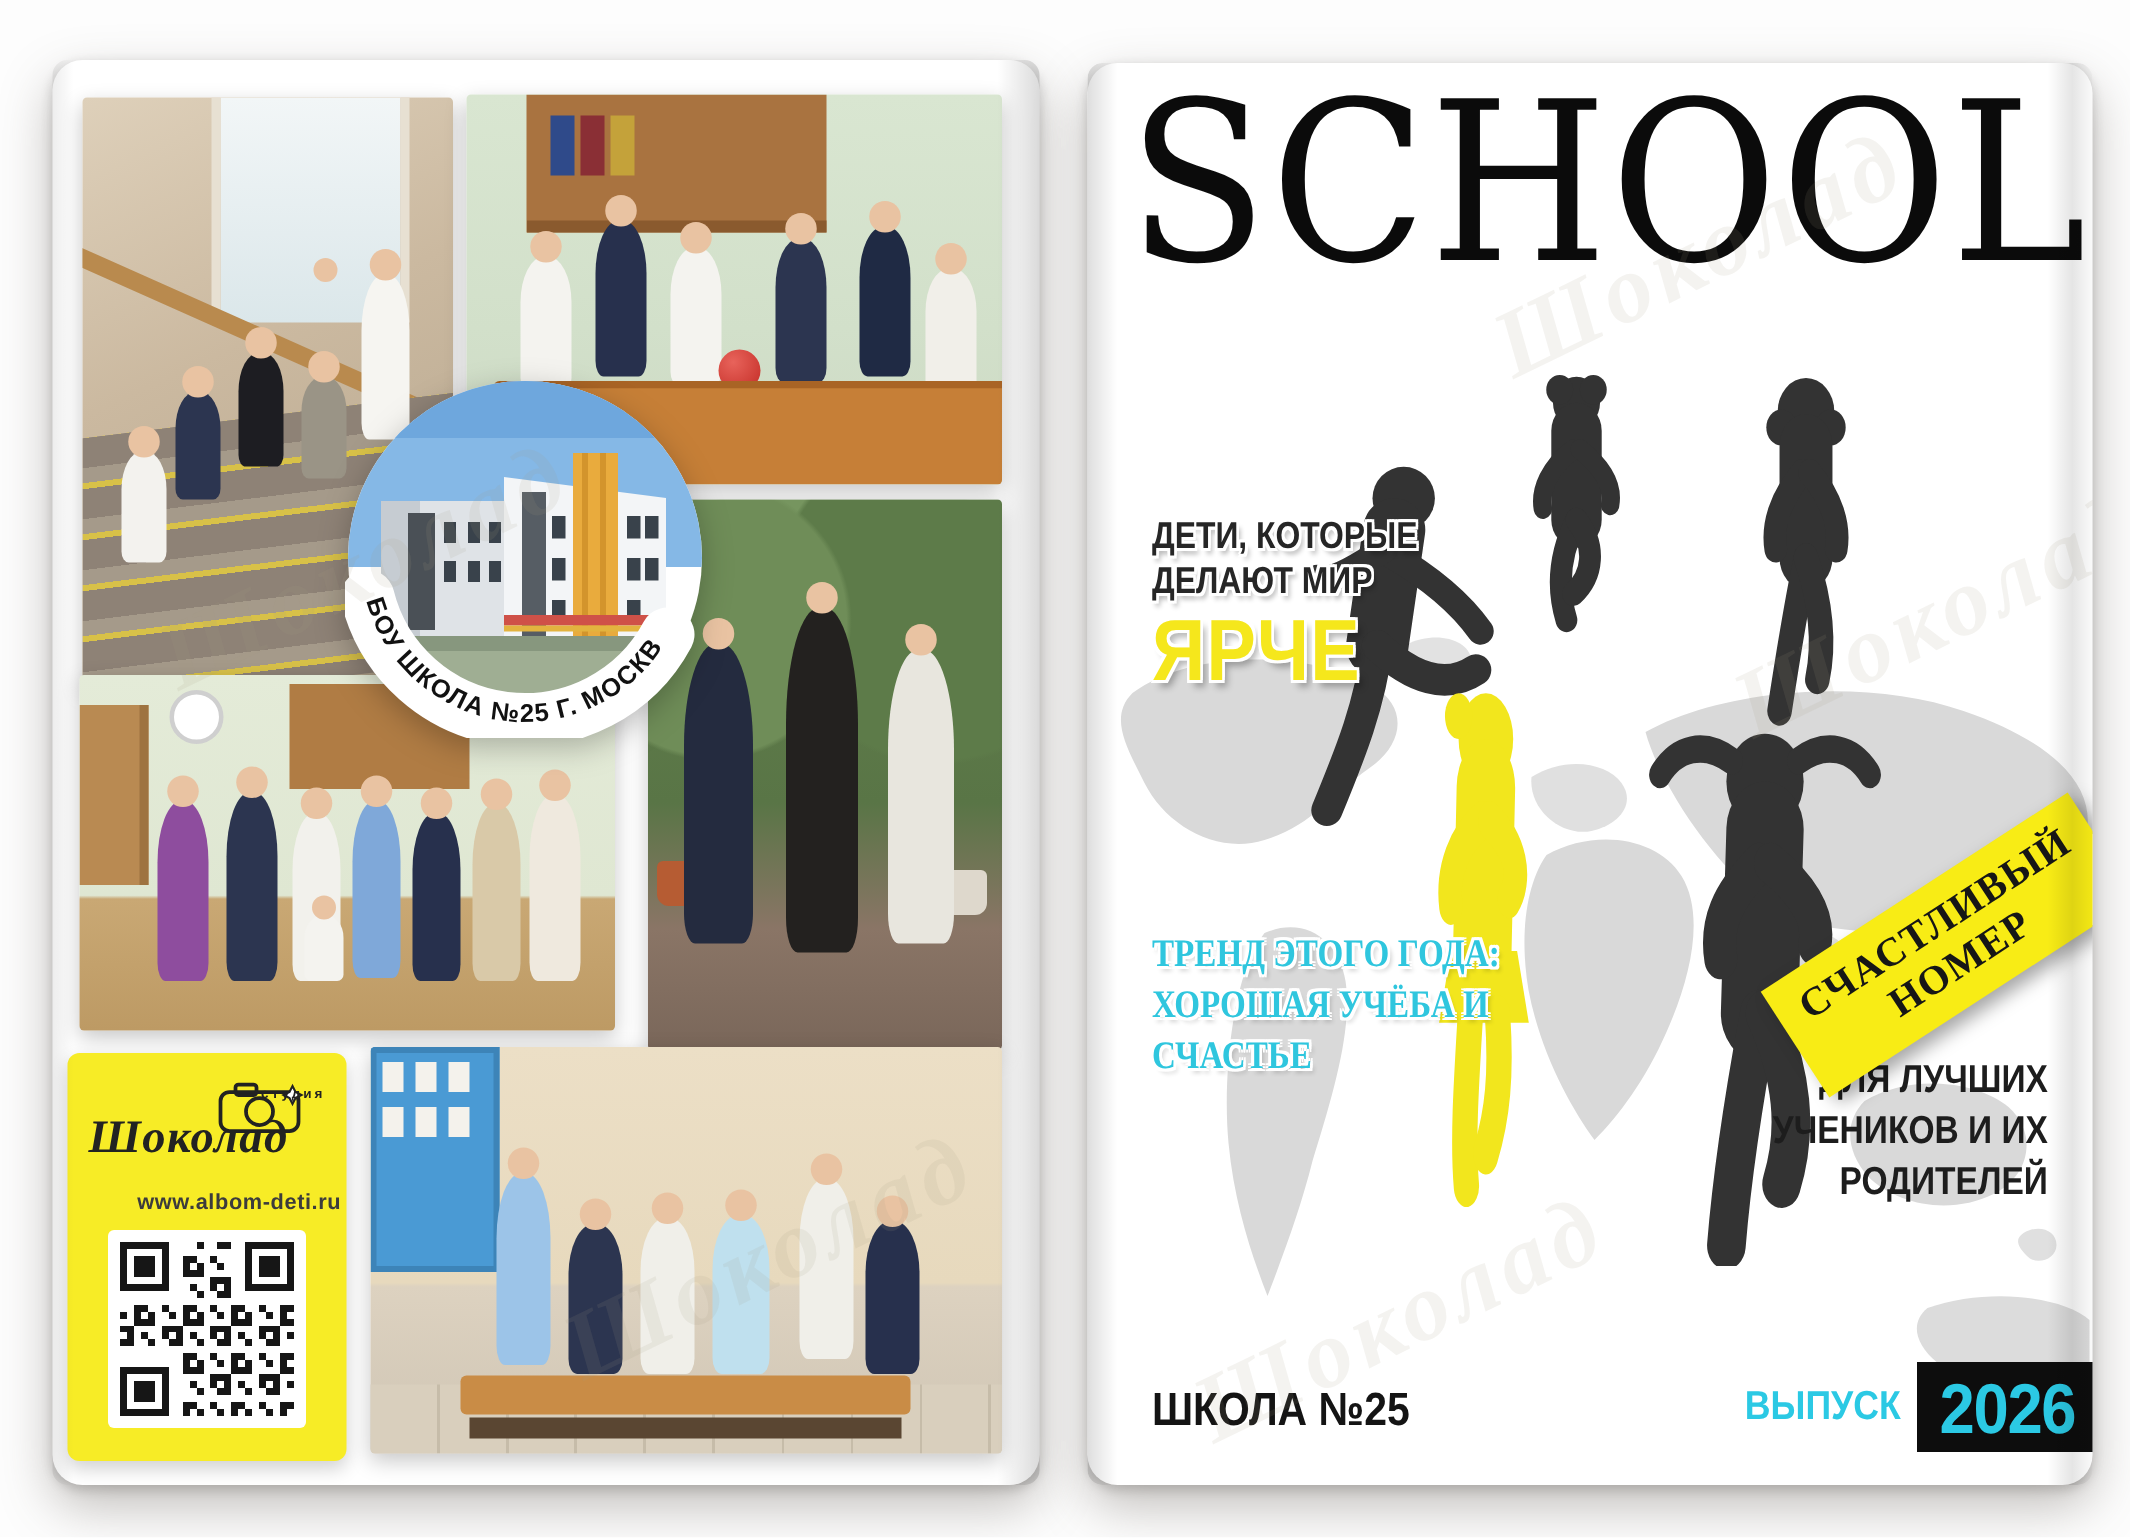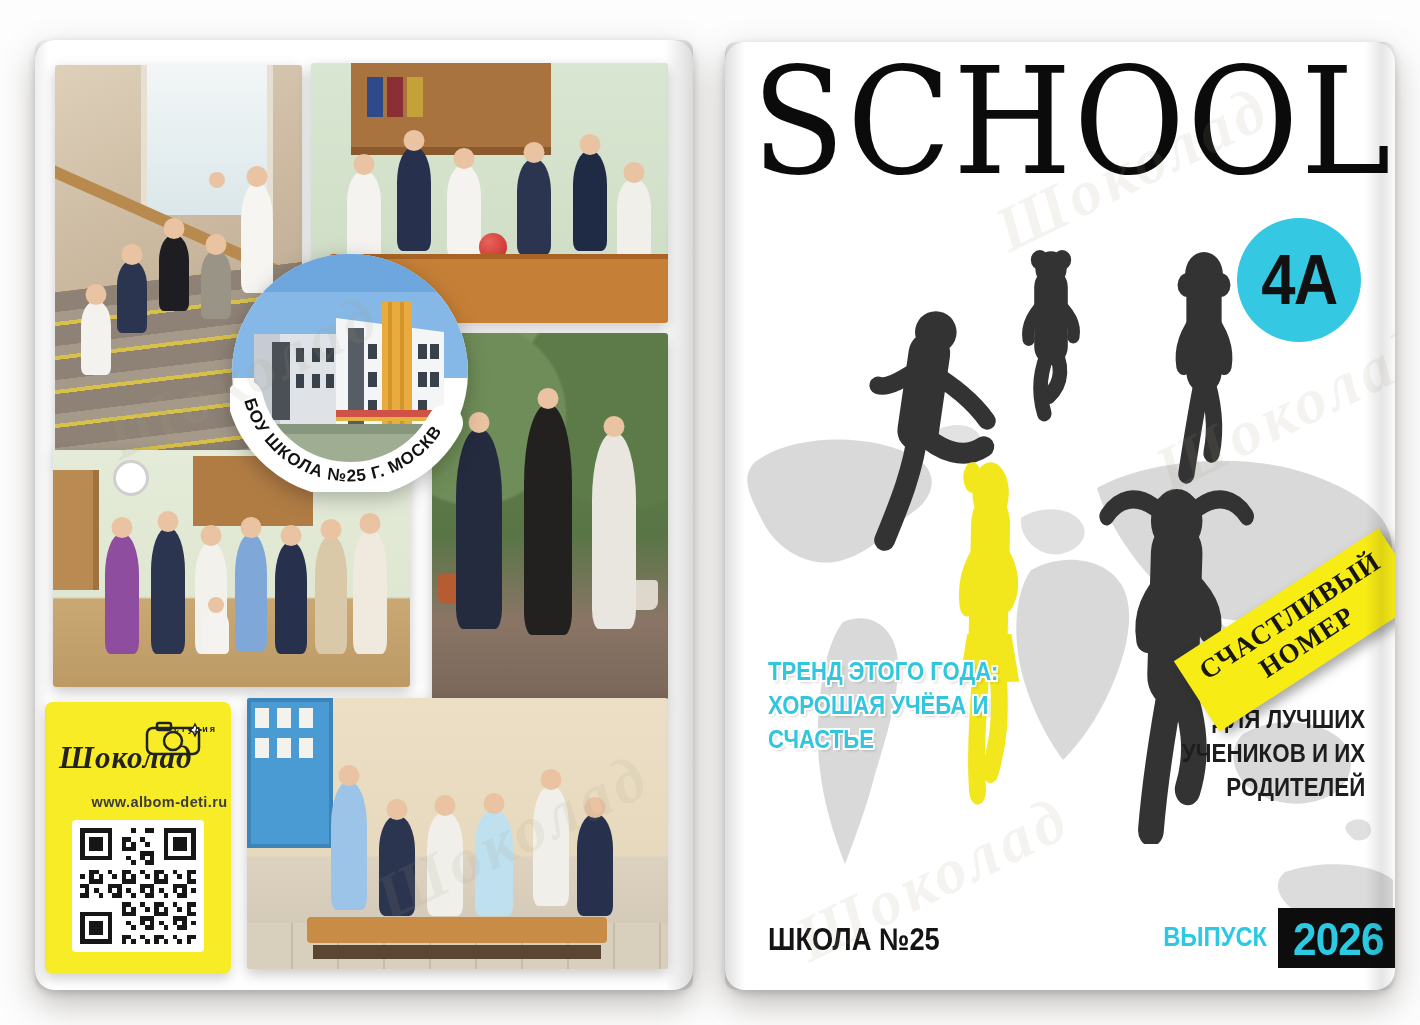--- a/index.html
+++ b/index.html
@@ -96,21 +96,21 @@
   .headline{position:absolute;left:43px;top:300px;z-index:4;}
   .headline .hl{font-weight:700;font-size:25px;line-height:30px;color:#262626;white-space:nowrap;
       transform:scaleX(.85);transform-origin:left;
       text-shadow:-2px 0 #fff,2px 0 #fff,0 -2px #fff,0 2px #fff,-2px -2px #fff,2px 2px #fff,2px -2px #fff,-2px 2px #fff,3px 4px 4px rgba(0,0,0,.30);}
   .headline .accent{font-weight:700;font-size:58px;line-height:56px;margin-top:4px;color:#f5e71c;white-space:nowrap;
       transform:scaleX(.85);transform-origin:left;letter-spacing:1px;
       text-shadow:-2px 0 #fff,2px 0 #fff,0 -2px #fff,0 2px #fff,-2px -2px #fff,2px 2px #fff,2px -2px #fff,-2px 2px #fff,4px 5px 5px rgba(0,0,0,.30);}
   .photoproject{position:absolute;right:30px;top:370px;text-align:right;z-index:4;}
   .photoproject div{font-weight:700;font-size:27px;line-height:33px;color:#1d1d1d;white-space:nowrap;
       transform:scaleX(.86);transform-origin:right;}
-  .trend{position:absolute;left:43px;top:612px;z-index:4;}
+  .trend{position:absolute;left:43px;top:577px;z-index:4;font-family:Liberation Serif, serif;}
   .trend div{font-weight:700;font-size:26px;line-height:34px;color:#2fc6de;white-space:nowrap;
       transform:scaleX(.85);transform-origin:left;
       text-shadow:-2px 0 #fff,2px 0 #fff,0 -2px #fff,0 2px #fff,-2px -2px #fff,2px 2px #fff,2px -2px #fff,-2px 2px #fff,3px 3px 3px rgba(0,0,0,.18);}
   .ribbon{position:absolute;left:452px;top:546px;width:232px;padding:10px 6px 12px;z-index:5;
       background:#f8ec15;transform:rotate(-33deg);text-align:center;
       box-shadow:4px 7px 12px rgba(0,0,0,.35);}
   .ribbon div{font-family:"Liberation Serif",serif;font-weight:700;font-size:27px;line-height:31px;
       color:#161616;letter-spacing:1px;}
   .audience{position:absolute;right:30px;top:660px;text-align:right;z-index:4;}
   .audience div{font-weight:700;font-size:26px;line-height:34px;color:#1d1d1d;white-space:nowrap;
@@ -446,23 +446,20 @@
           <path d="M524 252 C534 246 546 250 546 260 C546 270 532 274 526 267 C520 261 518 256 524 252 Z" fill="#e0e0e0"></path>
           <path d="M518 332 C548 314 592 318 614 336 C634 354 628 382 604 394 C576 408 540 402 520 382 C506 366 504 346 518 332 Z"></path>
           <path d="M624 420 C634 414 646 418 646 428 C646 438 632 442 626 435 C620 429 618 424 624 420 Z" fill="#e0e0e0"></path>
           <path d="M560 470 C600 456 650 462 668 478 L668 520 C640 530 590 524 566 506 C552 494 548 480 560 470 Z" fill="#dcdcdc"></path>
         </g>
       </svg>
 
       <div class="masthead">SCHOOL</div>
 
 
-      <div class="class-badge">
-        <span>4А</span>
-      </div>
 
       <svg class="fig" style="left:118px;top:266px;width:160px;height:258px;" viewBox="0 0 100 160" preserveAspectRatio="none">
         <g stroke="#333" fill="#333" stroke-linecap="round" stroke-linejoin="round">
           <circle cx="58" cy="15" r="13" stroke="none"></circle>
           <path d="M54 28 L47 76" stroke-width="26" fill="none"></path>
           <path d="M52 38 C66 46 80 56 90 70" stroke-width="11" fill="none"></path>
           <path d="M50 36 C38 44 28 50 22 48" stroke-width="11" fill="none"></path>
           <path d="M47 76 C44 100 36 120 26 144" stroke-width="13" fill="none"></path>
           <path d="M47 76 C62 90 76 94 88 86" stroke-width="13" fill="none"></path>
         </g>
@@ -509,20 +506,25 @@
           <path d="M40 12 C30 6 20 8 14 16" stroke-width="8" fill="none"></path>
           <path d="M64 12 C74 6 84 8 90 16" stroke-width="8" fill="none"></path>
           <path d="M52 32 L50 86" stroke-width="28" fill="none"></path>
           <path d="M50 42 C38 52 34 60 36 70" stroke-width="12" fill="none"></path>
           <path d="M54 42 C66 50 72 58 70 66" stroke-width="12" fill="none"></path>
           <path d="M50 86 C44 112 40 134 38 154" stroke-width="14" fill="none"></path>
           <path d="M52 86 C62 104 64 120 58 136" stroke-width="14" fill="none"></path>
         </g>
       </svg>
 
+      <div class="headline">
+        <div class="hl">ДЕТИ, КОТОРЫЕ</div>
+        <div class="hl">ДЕЛАЮТ МИР</div>
+        <div class="accent">ЯРЧЕ</div>
+      </div>
 
 
       <div class="trend">
         <div>ТРЕНД ЭТОГО ГОДА:</div>
         <div>ХОРОШАЯ УЧЁБА И</div>
         <div>СЧАСТЬЕ</div>
       </div>
 
       <div class="ribbon">
         <div>СЧАСТЛИВЫЙ</div>

